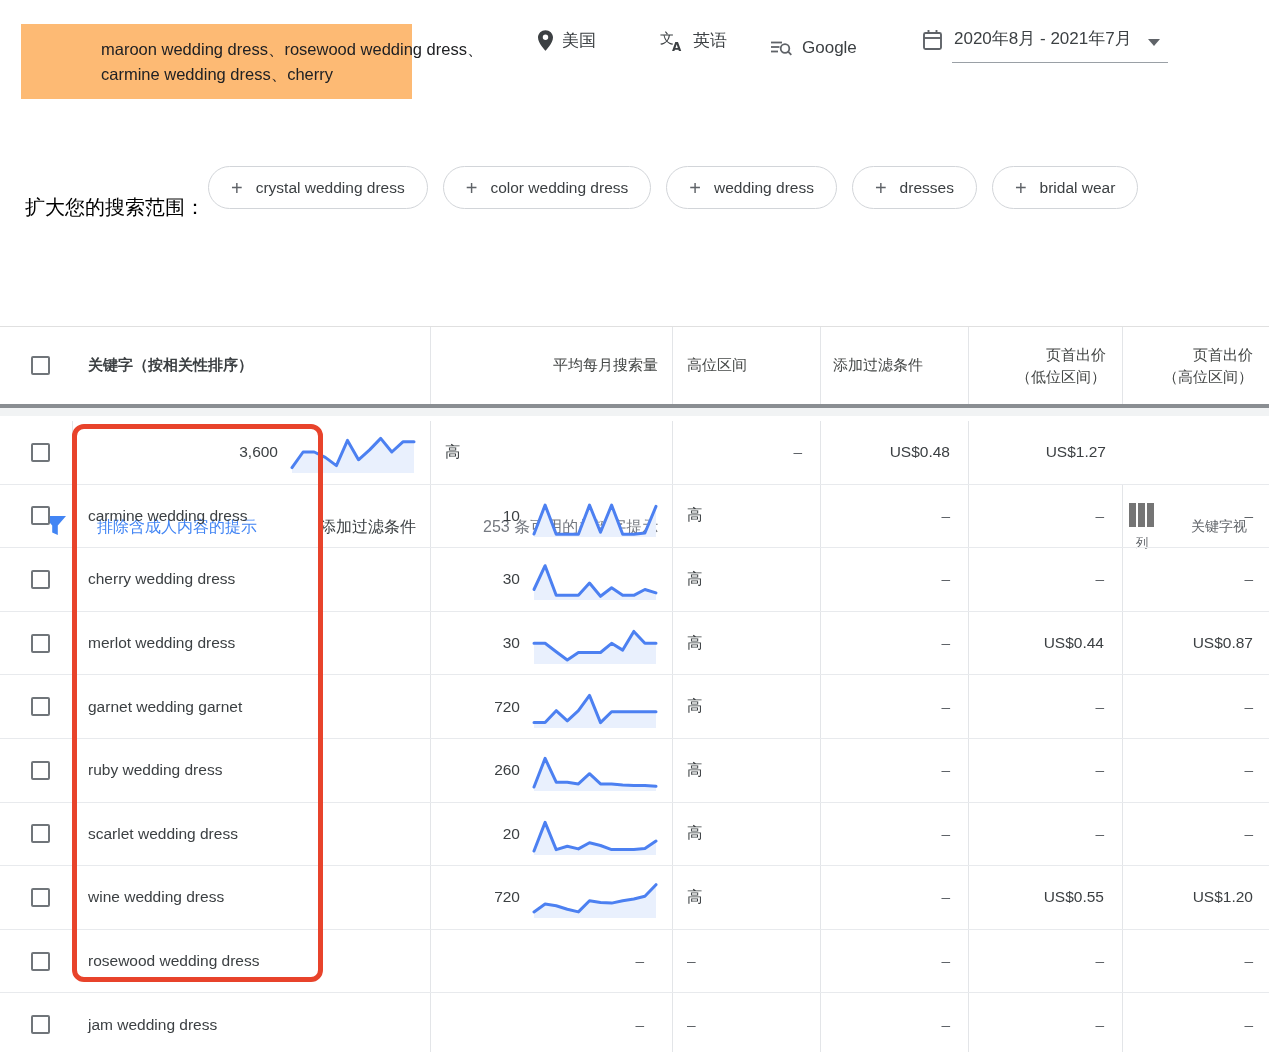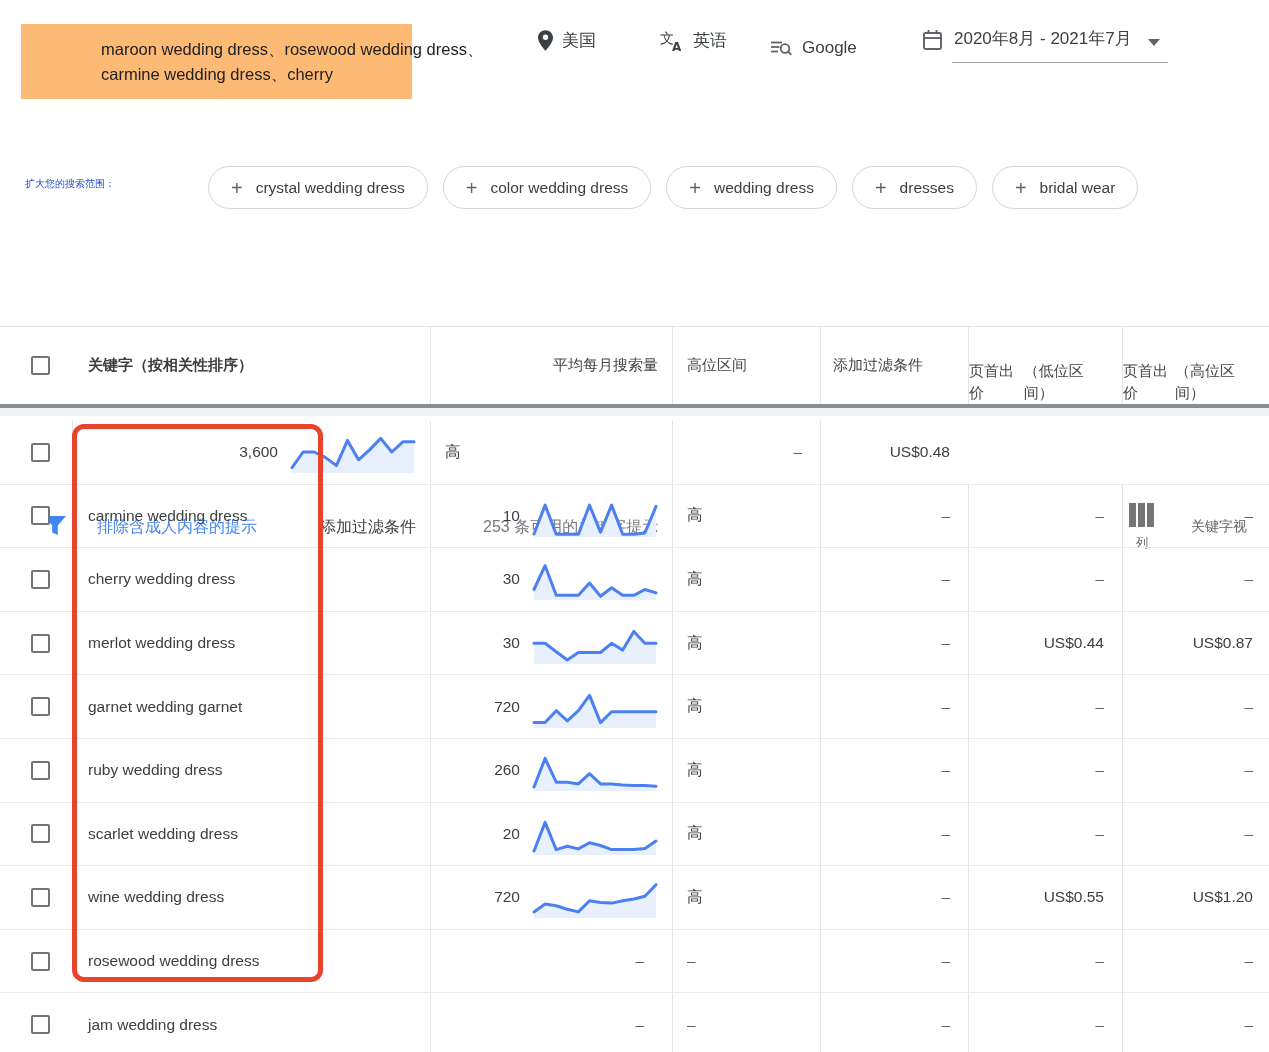--- a/index.html
+++ b/index.html
@@ -13,21 +13,21 @@
   .query-text{margin:13px 0 0 80px;width:402px;font-size:16.5px;line-height:25px;color:#202124;}
   .meta{position:absolute;display:flex;align-items:center;gap:9px;font-size:17px;color:#3c4043;}
   .meta-location{left:538px;top:29px;}
   .meta-language{left:660px;top:29px;}
   .meta-network{left:770px;top:36px;align-items:flex-end;}
   .meta-date{left:922px;top:25px;align-items:flex-start;}
   .date-underline{display:flex;align-items:center;gap:16px;border-bottom:1px solid #9aa0a6;padding:2px 8px 12px 2px;justify-content:center;}
   .caret-down{width:0;height:0;border-left:6px solid transparent;border-right:6px solid transparent;border-top:7px solid #5f6368;margin-top:7px;}
   .icon{flex:0 0 auto;display:inline-flex;}
   
-  .expand-label{position:absolute;left:25px;top:177px;font-size:10px;color:#1d4ed8;}
+  .expand-label{position:absolute;left:25px;top:194px;font-size:20px;color:#000000;}
   .chips{position:absolute;left:208px;top:166px;display:flex;gap:15px;}
   .chip{display:flex;align-items:center;gap:13px;height:43px;padding:0 22px;border:1px solid #d2d5d9;border-radius:22px;font-size:15.5px;color:#3c4043;background:#fff;white-space:nowrap;box-sizing:border-box;}
   .chip .plus{font-size:20px;color:#5f6368;line-height:1;}
   
   .filter-bar{position:absolute;left:0;top:245px;width:1007px;height:80px;text-decoration:underline;}
   .funnel{position:absolute;left:44px;top:271px;}
   .exclude-link{position:absolute;left:97px;top:272px;font-size:16px;color:#4285f4;}
   .add-filter{position:absolute;left:320px;top:272px;font-size:16px;color:#3c4043;}
   .count-text{position:absolute;left:483px;top:272px;font-size:16px;color:#757980;}
   .col-icon{position:absolute;left:1129px;top:258px;display:flex;gap:2px;cursor:pointer;}
@@ -51,21 +51,21 @@
   .c-vol .vol-num{margin-right:12px;}
   .c-vol.no-spark .vol-num{margin-right:0;}
   .c-comp{padding-left:14px;}
   .c-ad,.c-bidlow,.c-bidhigh{justify-content:flex-end;padding-right:18px;}
   .c-bidhigh{padding-right:16px;}
   .dash{color:#5f6368;}
   .checkbox{width:19px;height:19px;border:2px solid #70757a;border-radius:2px;box-sizing:border-box;background:#fff;cursor:pointer;}
   .hdr-kw{font-weight:bold;color:#3c4043;}
   .hdr-vol{justify-content:flex-end;padding-right:14px;}
   .hdr-ad{padding-left:12px;overflow:hidden;white-space:nowrap;}
-  .hdr-bid{flex-direction:row;justify-content:center;align-items:flex-end;padding-right:16px;line-height:22px;}
+  .hdr-bid{flex-direction:column;justify-content:center;align-items:flex-end;padding-right:16px;line-height:22px;}
   .spark{width:126px;height:44px;flex:0 0 auto;}
   
   .red-box{position:absolute;left:72px;top:424px;width:251px;height:558px;border:5px solid #e8432b;border-radius:12px;box-sizing:border-box;z-index:5;pointer-events:none;}
 </style>
 </head>
 <body>
 
 <div class="query-box">
   <div class="query-text">maroon wedding dress、rosewood wedding dress、carmine wedding dress、cherry</div>
 </div>
@@ -187,20 +187,21 @@
     <div class="cell c-vol bl">
         <span class="vol-num">3,600</span>
         <span class="spark"><svg width="126" height="44" viewBox="0 0 126 44">
             <polygon points="2,43 2.0,37.6 13.1,22.0 24.2,22.0 35.3,27.4 46.4,35.6 57.5,10.4 68.5,29.8 79.6,19.9 90.7,8.4 101.8,22.0 112.9,11.8 124.0,11.8 124,43" fill="#e9f0fd"></polygon>
             <polyline points="2.0,37.6 13.1,22.0 24.2,22.0 35.3,27.4 46.4,35.6 57.5,10.4 68.5,29.8 79.6,19.9 90.7,8.4 101.8,22.0 112.9,11.8 124.0,11.8" fill="none" stroke="#4c80f1" stroke-width="3" stroke-linejoin="round" stroke-linecap="round"></polyline>
           </svg></span>
       </div>
     <div class="cell c-comp bl">高</div>
     <div class="cell c-ad bl dash">–</div>
     <div class="cell c-bidlow bl">US$0.48</div>
+    <div class="cell c-bidhigh bl">US$1.27</div>
   </div>
 
   <div class="trow">
     <div class="cell c-check">
         <span class="checkbox"></span>
       </div>
     <div class="cell c-kw">
         <span>carmine wedding dress</span>
       </div>
     <div class="cell c-vol bl">

